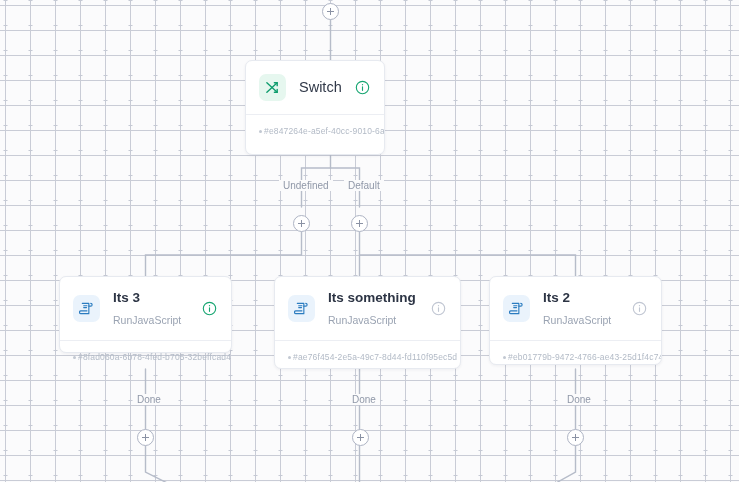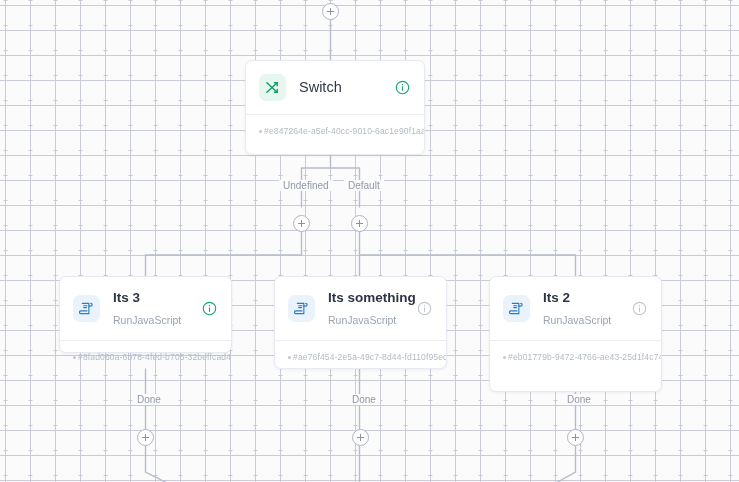--- a/index.html
+++ b/index.html
@@ -146,21 +146,21 @@
       <path d="M359.5 369 V429"></path>
 
       <path d="M575.5 369 V429"></path>
 
       <path d="M145.5 446 V472 L185 492"></path>
       <path d="M359.5 446 V482"></path>
       <path d="M575.5 446 V472 L540 492"></path>
     </g>
   </svg>
 
-  <div class="node" style="left:245px; top:60px; width:180px; height:95px;">
+  <div class="node" style="left:245px; top:60px; width:140px; height:95px;">
     <div class="node-head">
       <div class="node-icon icon-switch">
         <svg width="15" height="15" viewBox="0 0 16 16" fill="none" stroke="#0f9d6e" stroke-width="1.5" stroke-linecap="round" stroke-linejoin="round">
           <path d="M2 3 L13 13"></path>
           <path d="M13 3 L2 13"></path>
           <path d="M13 3 L13 6 M13 3 L10 3"></path>
           <path d="M13 13 L13 10 M13 13 L10 13"></path>
         </svg>
       </div>
       <div class="node-titles">
@@ -196,21 +196,21 @@
         <path d="M8 7.2 V11" stroke-linecap="round"></path>
         <circle cx="8" cy="5" r="0.7" fill="#16a571" stroke="none"></circle>
       </svg>
     </div>
     <div class="node-divider"></div>
     <div class="node-id">
       <span class="dot"></span><span>#8fad060a-6b78-4fed-b705-32beffcad4fc</span>
     </div>
   </div>
 
-  <div class="node" style="left:274px; top:276px; width:173px; height:93px;">
+  <div class="node" style="left:274px; top:276px; width:187px; height:93px;">
     <div class="node-head">
       <div class="node-icon icon-js">
         <svg width="15" height="15" viewBox="0 0 16 16" fill="none" stroke="#2b7cc0" stroke-width="1.2" stroke-linejoin="round" stroke-linecap="round">
           <path d="M3.5 2.5 h7 v11 h-8.5 a1.5 1.5 0 0 1 0 -3 h6.5"></path>
           <path d="M12.5 2.5 a1.5 1.5 0 0 1 0 3 h-2"></path>
           <path d="M5 5 h3.5 M5 7 h3"></path>
         </svg>
       </div>
       <div class="node-titles">
         <div class="node-title">Its something</div>
@@ -221,21 +221,21 @@
         <path d="M8 7.2 V11" stroke-linecap="round"></path>
         <circle cx="8" cy="5" r="0.7" fill="#c0c6d2" stroke="none"></circle>
       </svg>
     </div>
     <div class="node-divider"></div>
     <div class="node-id">
       <span class="dot"></span><span>#ae76f454-2e5a-49c7-8d44-fd110f95ec5d</span>
     </div>
   </div>
 
-  <div class="node" style="left:489px; top:276px; width:173px; height:116px;">
+  <div class="node" style="left:489px; top:276px; width:173px; height:89px;">
     <div class="node-head">
       <div class="node-icon icon-js">
         <svg width="15" height="15" viewBox="0 0 16 16" fill="none" stroke="#2b7cc0" stroke-width="1.2" stroke-linejoin="round" stroke-linecap="round">
           <path d="M3.5 2.5 h7 v11 h-8.5 a1.5 1.5 0 0 1 0 -3 h6.5"></path>
           <path d="M12.5 2.5 a1.5 1.5 0 0 1 0 3 h-2"></path>
           <path d="M5 5 h3.5 M5 7 h3"></path>
         </svg>
       </div>
       <div class="node-titles">
         <div class="node-title">Its 2</div>

